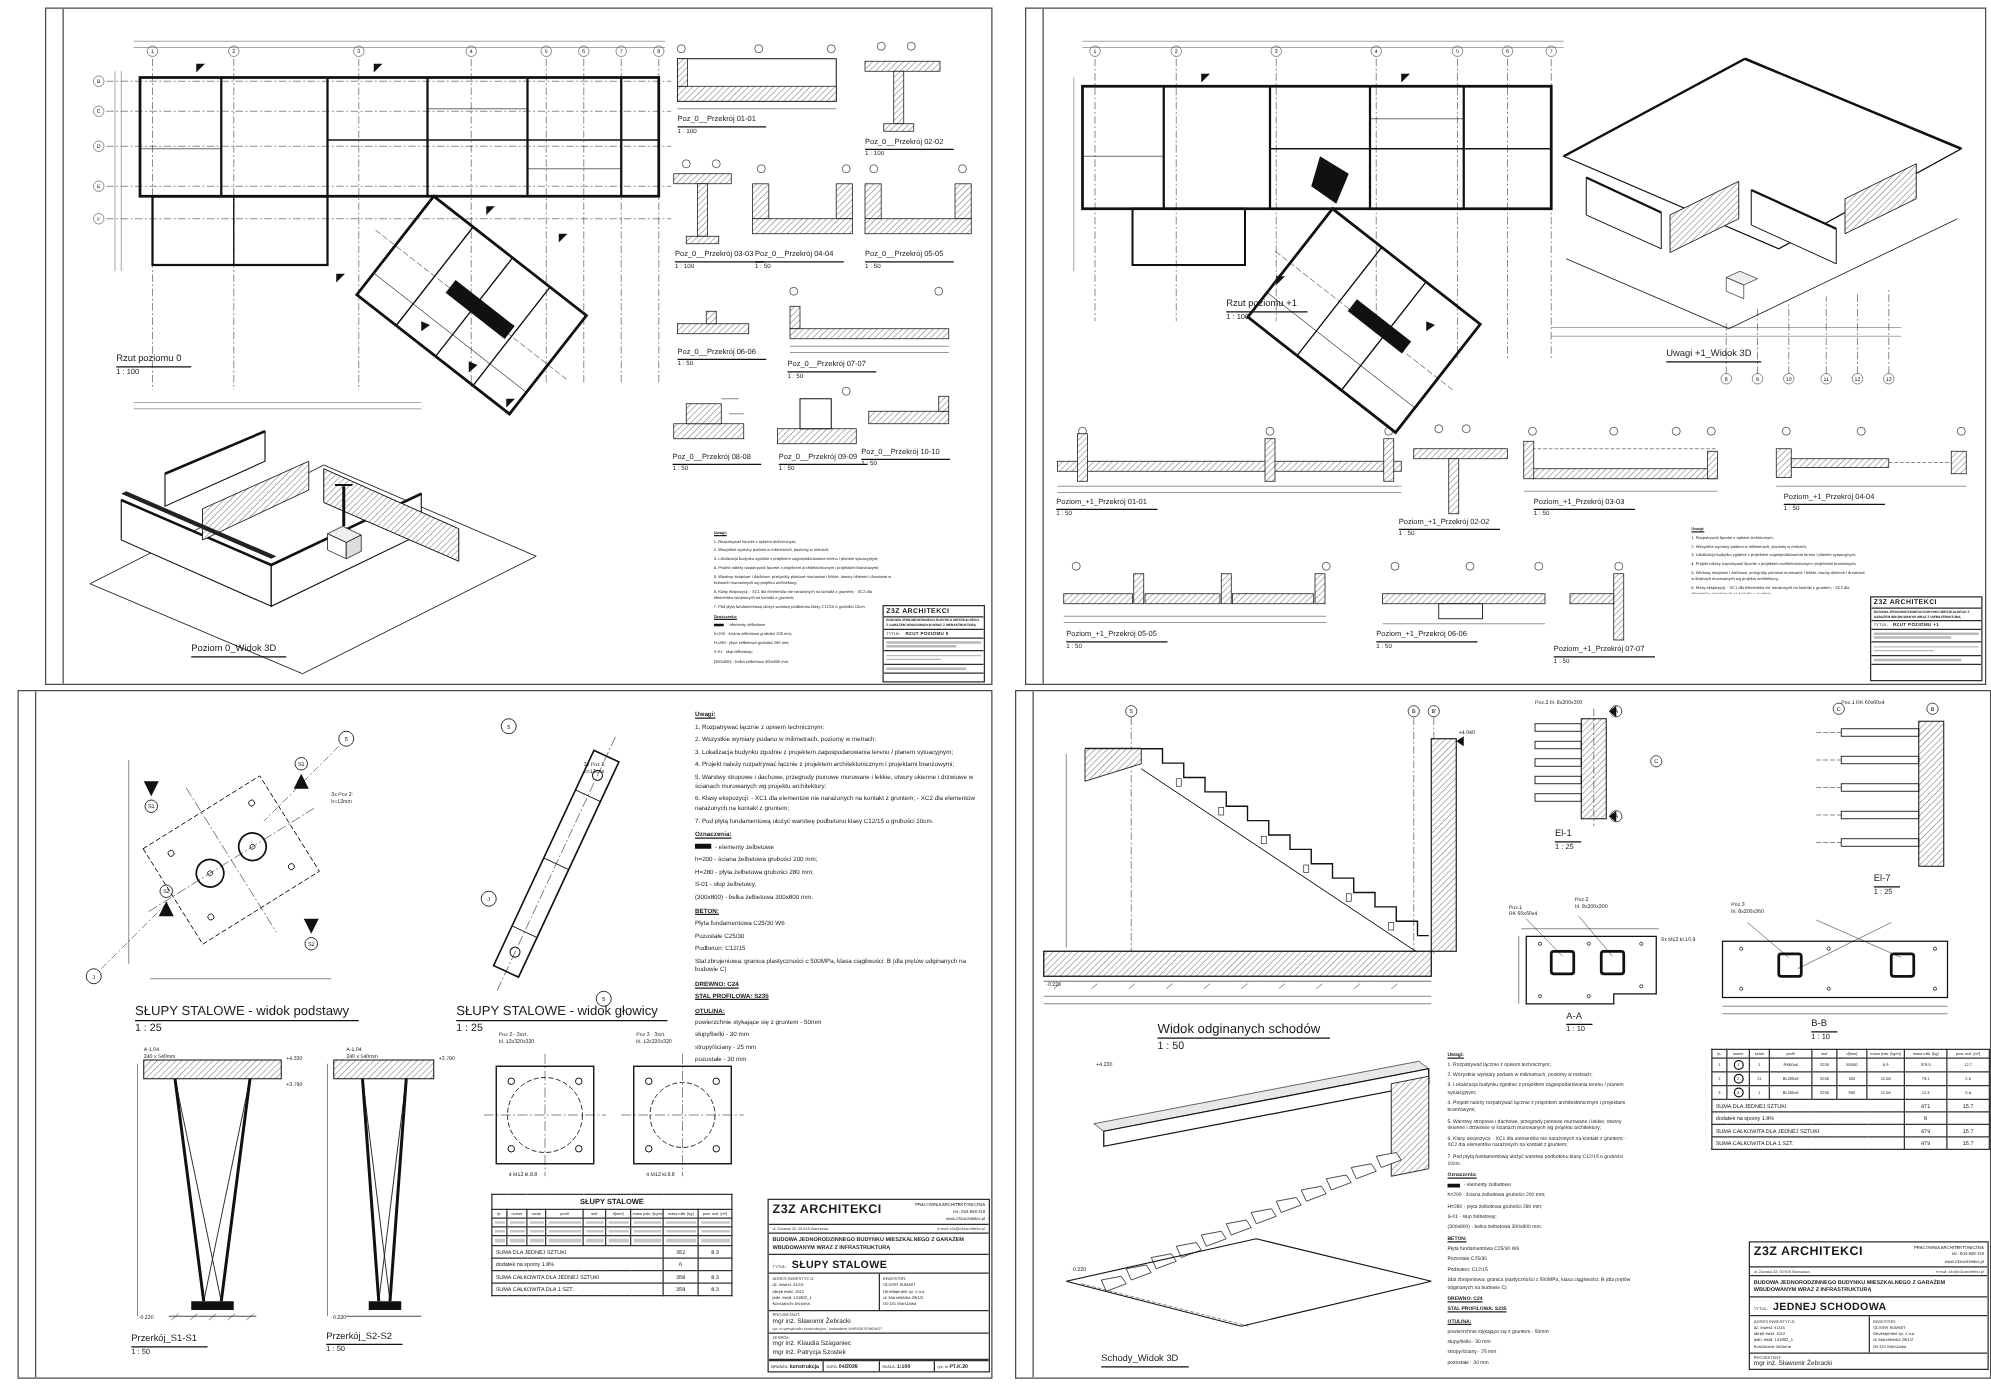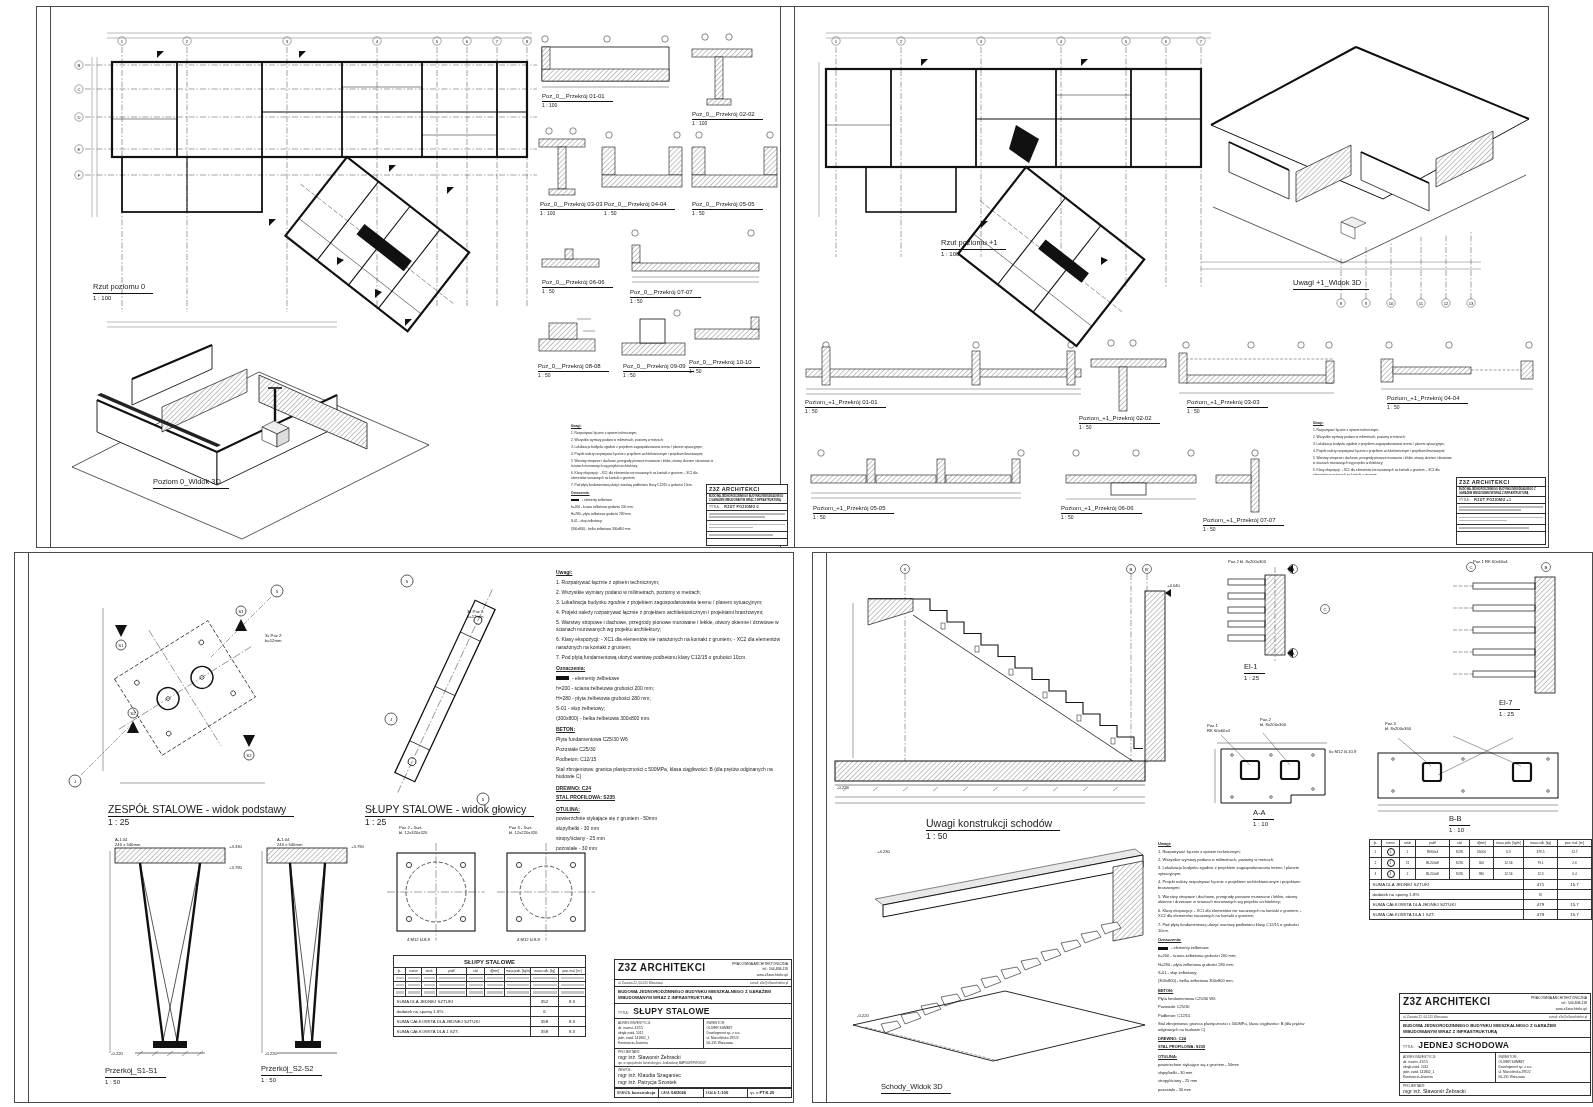--- a/index.html
+++ b/index.html
@@ -201,21 +201,21 @@
 
       <rect x="658" y="322" width="64" height="10" fill="url(#ha)" stroke-width="0.6"></rect>
       <rect x="714" y="310" width="8" height="12" fill="url(#ha)" stroke-width="0.6"></rect>
     </g>
   </svg>
 
   <div class="clbl md" style="left:56px;top:276px">
       <span class="t">Rzut poziomu 0</span>
       <span class="s">1 : 100</span>
     </div>
-  <div class="clbl md" style="left:116px;top:471px">
+  <div class="clbl md" style="left:116px;top:508px">
       <span class="t">Poziom 0_Widok 3D</span>
     </div>
 
   <div class="clbl" style="left:505px;top:86px">
       <span class="t">Poz_0__Przekrój 01-01</span>
       <span class="s">1 : 100</span>
     </div>
   <div class="clbl" style="left:655px;top:104px">
       <span class="t">Poz_0__Przekrój 02-02</span>
       <span class="s">1 : 100</span>
@@ -286,21 +286,21 @@
     <div class="glrow">
         <div class="gl"></div>
         <div class="gl" style="width:55%"></div>
       </div>
     <div class="glrow">
         <div class="gl" style="width:80%"></div>
       </div>
   </div>
 </div>
 
-<div class="sheet" style="left:780px;top:6px;width:767px;height:540px">
+<div class="sheet" style="left:820px;top:6px;width:767px;height:540px">
   <div class="mline"></div>
   <svg class="lay" width="767" height="540" viewBox="0 0 767 540">
     <defs>
       <pattern id="hb" patternUnits="userSpaceOnUse" width="3.5" height="3.5" patternTransform="rotate(45)">
         <rect width="3.5" height="3.5" fill="#fff"></rect>
           <line x1="0" y1="0" x2="0" y2="3.5" stroke="#555" stroke-width="0.7"></line>
       </pattern>
     </defs>
     <g stroke="#333" fill="none" stroke-width="0.45">
       <path stroke-dasharray="6 2 1.5 2" d="M55,40V250 M120,40V250 M200,40V250 M280,40V260 M345,40V280 M385,40V280 M420,40V280"></path>
@@ -590,21 +590,21 @@
       <circle cx="531" cy="339" r="26" stroke-width="0.7" stroke-dasharray="4 2"></circle>
       <circle cx="504" cy="312" r="2.6" stroke-width="0.8"></circle>
         <circle cx="558" cy="312" r="2.6" stroke-width="0.8"></circle>
       <circle cx="504" cy="366" r="2.6" stroke-width="0.8"></circle>
         <circle cx="558" cy="366" r="2.6" stroke-width="0.8"></circle>
       <path d="M482,339H580 M531,290V388" stroke-width="0.4" stroke-dasharray="8 2 1.5 2"></path>
     </g>
   </svg>
 
   <div class="clbl lg" style="left:93px;top:250px">
-      <span class="t">ZESPÓŁ STALOWE - widok podstawy</span>
+      <span class="t">SŁUPY STALOWE - widok podstawy</span>
       <span class="s">1 : 25</span>
     </div>
   <div class="clbl lg" style="left:350px;top:250px">
       <span class="t">SŁUPY STALOWE - widok głowicy</span>
       <span class="s">1 : 25</span>
     </div>
   <div class="clbl md" style="left:90px;top:514px">
       <span class="t">Przerkój_S1-S1</span>
       <span class="s">1 : 50</span>
     </div>
@@ -953,21 +953,21 @@
       <polygon points="128,444 144,441 148,447 132,453" fill="#fff" stroke-width="0.6"></polygon>
       <polygon points="108,453 124,450 128,456 112,462" fill="#fff" stroke-width="0.6"></polygon>
       <polygon points="88,462 104,459 108,465 92,471" fill="#fff" stroke-width="0.6"></polygon>
       <polygon points="68,471 84,468 88,474 72,480" fill="#fff" stroke-width="0.6"></polygon>
       <polygon points="40,472 180,508 332,472 192,438" stroke-width="0.9"></polygon>
       <path d="M52,474 186,508" stroke-width="0.4" stroke-dasharray="3 1.5"></path>
     </g>
   </svg>
 
   <div class="clbl lg" style="left:113px;top:264px">
-      <span class="t">Uwagi konstrukcji schodów</span>
+      <span class="t">Widok odginanych schodów</span>
       <span class="s">1 : 50</span>
     </div>
   <div class="clbl md" style="left:431px;top:110px">
       <span class="t">El-1</span>
       <span class="s">1 : 25</span>
     </div>
   <div class="clbl md" style="left:686px;top:146px">
       <span class="t">El-7</span>
       <span class="s">1 : 25</span>
     </div>

